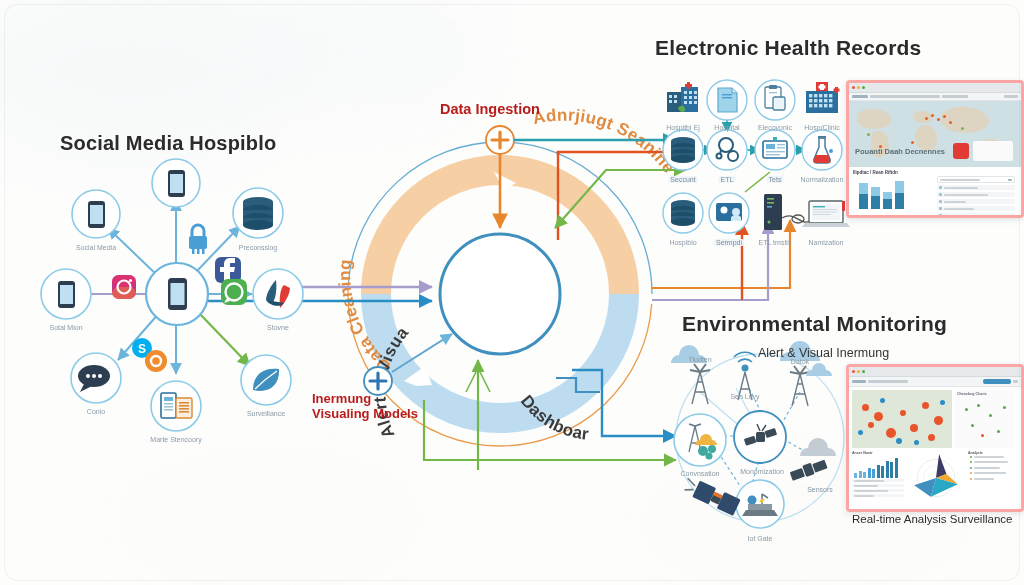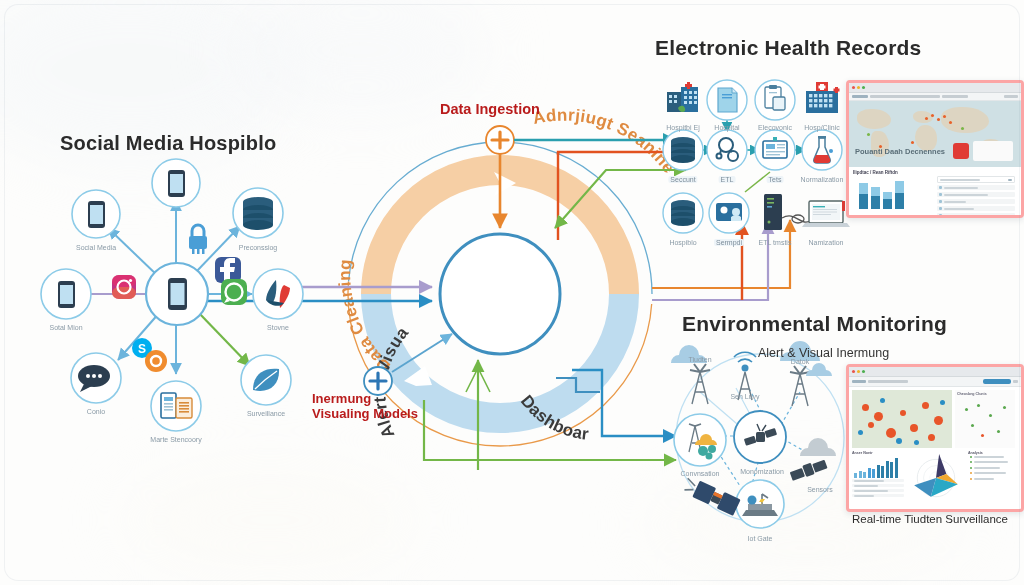--- a/index.html
+++ b/index.html
@@ -780,16 +780,16 @@
             <span class="sq" style="background:#e8a13a;width:2px;height:2px;"></span>
             <i style="width:32px;"></i>
           </div>
         <div class="listrow" style="height:3.5px;background:#fff;">
             <span class="sq" style="background:#e8a13a;width:2px;height:2px;"></span>
             <i style="width:20px;"></i>
           </div>
       </div>
     </div>
   </div>
-  <div class="cap-below" id="cap-rtds">Real-time Tiudten Surveillance</div>
+  <div class="cap-below" id="cap-rtds">Real-time Analysis Surveillance</div>
 
   <div id="frame"></div>
 </div>
 
 </body></html>

